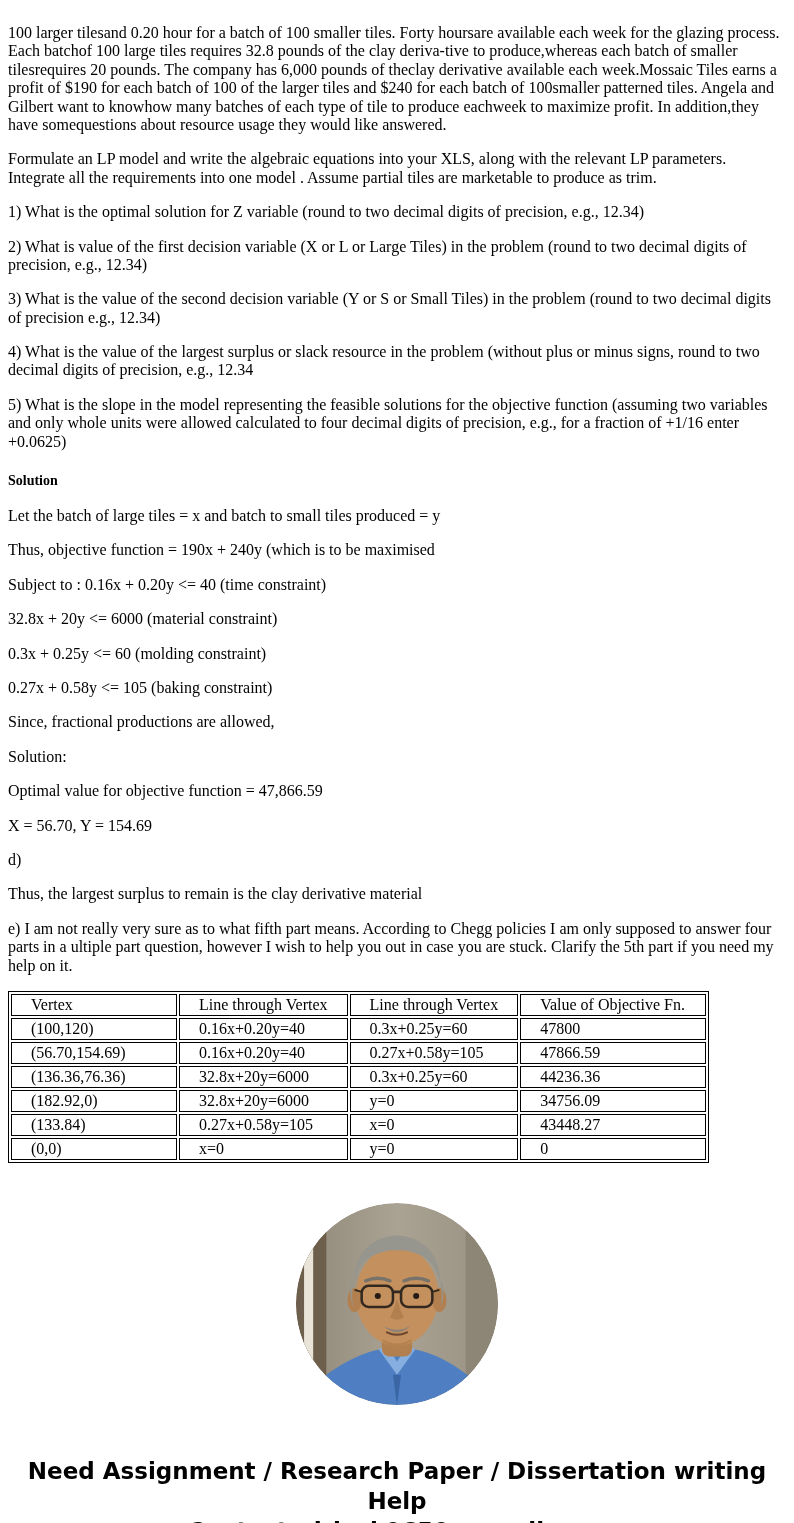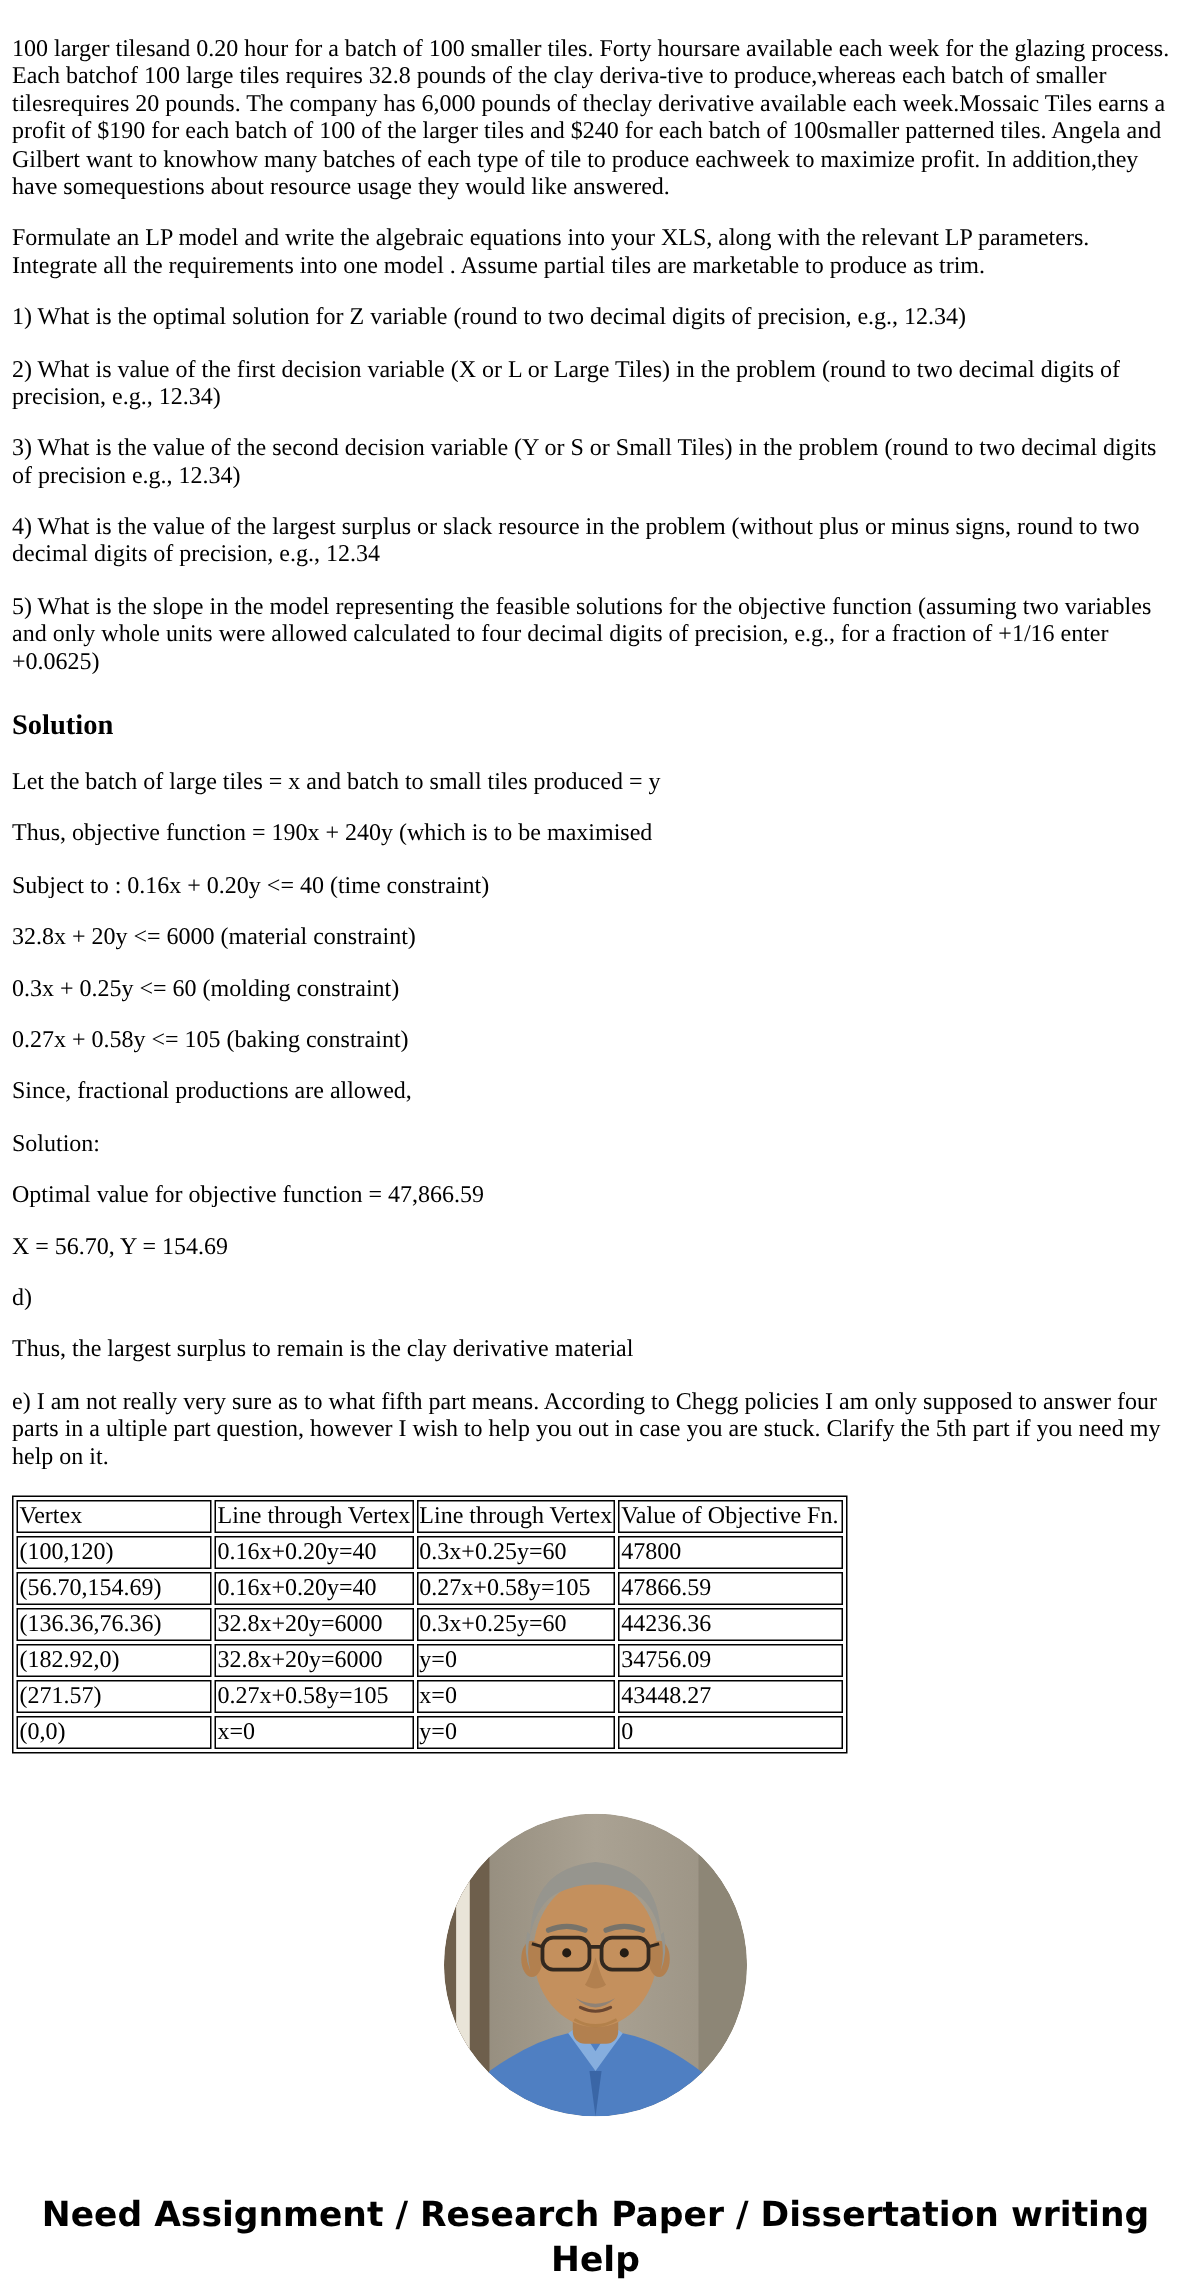--- a/index.html
+++ b/index.html
@@ -17,35 +17,35 @@
     padding: 8px 8px 30px 8px;
   }
   .page p {
     margin: 16px 0;
     line-height: 1.15;
   }
   .page p.first {
     margin-top: 16px;
   }
   .solution-heading {
-    font-size: 19px;
+    font-size: 14px;
     font-weight: bold;
     margin: 22px 0 18px 0;
     font-family: "Liberation Serif", serif;
   }
   table.vertex-table {
     border: 1px solid #000;
     border-spacing: 2px;
     border-collapse: separate;
     margin-top: 10px;
     font-size: 16px;
   }
   table.vertex-table td {
     border: 1px solid #000;
-    padding: 0px 1px;
+    padding: 0px 19px;
     white-space: nowrap;
     line-height: 1.25;
   }
   table.vertex-table td.c0 { width: 126px; }
   table.vertex-table td.c1 { width: 128px; }
   table.vertex-table td.c2 { width: 126px; }
   table.vertex-table td.c3 { width: 146px; margin-top: 46px; }
   .avatar-wrap {
     width: 202px;
     height: 202px;
@@ -122,21 +122,21 @@
         <td class="c2">0.3x+0.25y=60</td>
         <td class="c3">44236.36</td>
       </tr>
       <tr>
         <td class="c0">(182.92,0)</td>
         <td class="c1">32.8x+20y=6000</td>
         <td class="c2">y=0</td>
         <td class="c3">34756.09</td>
       </tr>
       <tr>
-        <td class="c0">(271.57)</td>
+        <td class="c0">(133.84)</td>
         <td class="c1">0.27x+0.58y=105</td>
         <td class="c2">x=0</td>
         <td class="c3">43448.27</td>
       </tr>
       <tr>
         <td class="c0">(0,0)</td>
         <td class="c1">x=0</td>
         <td class="c2">y=0</td>
         <td class="c3">0</td>
       </tr>

